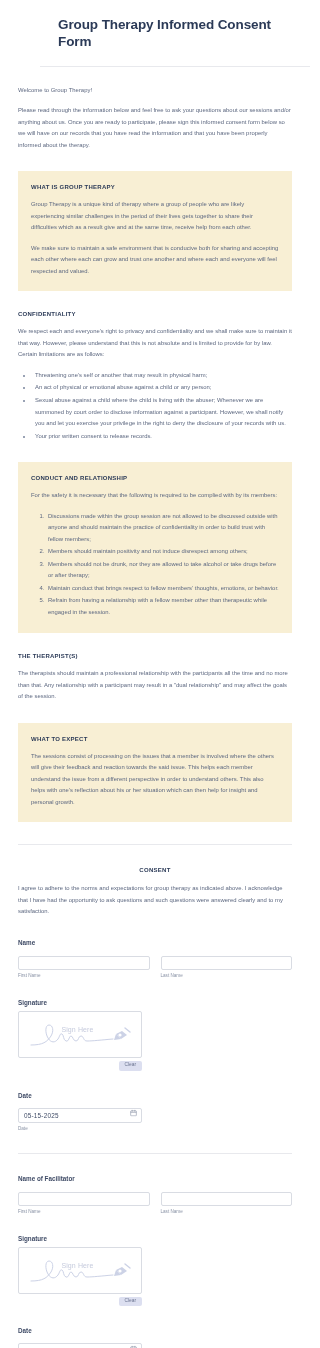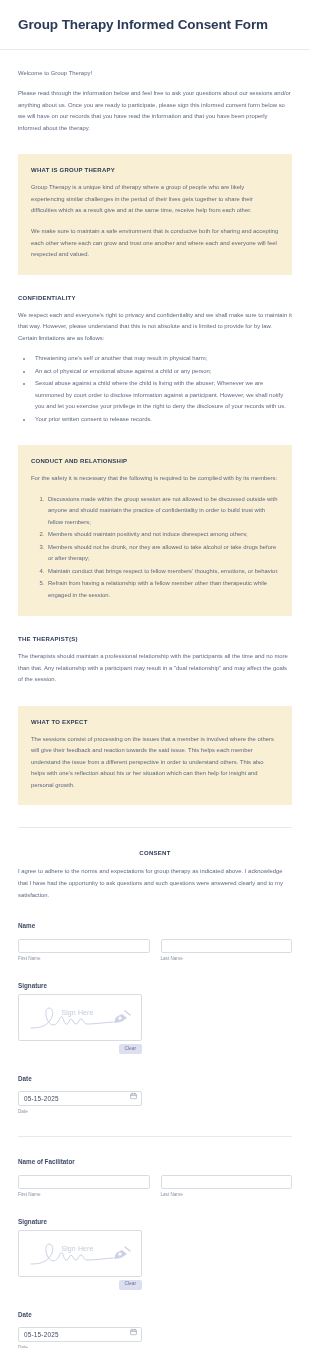--- a/index.html
+++ b/index.html
@@ -14,20 +14,21 @@
     width: 310px;
     min-height: 1348px;
     background: #ffffff;
     position: relative;
   }
 
   
   .form-header {
     padding: 17px 18px 15px 18px;
     border-bottom: 1px solid #e8e9ed;
+    margin-left: 40px;
   }
   .form-title {
     font-size: 13.5px;
     font-weight: bold;
     color: #2b3a57;
     letter-spacing: -0.1px;
     line-height: 1.25;
   }
 
   

